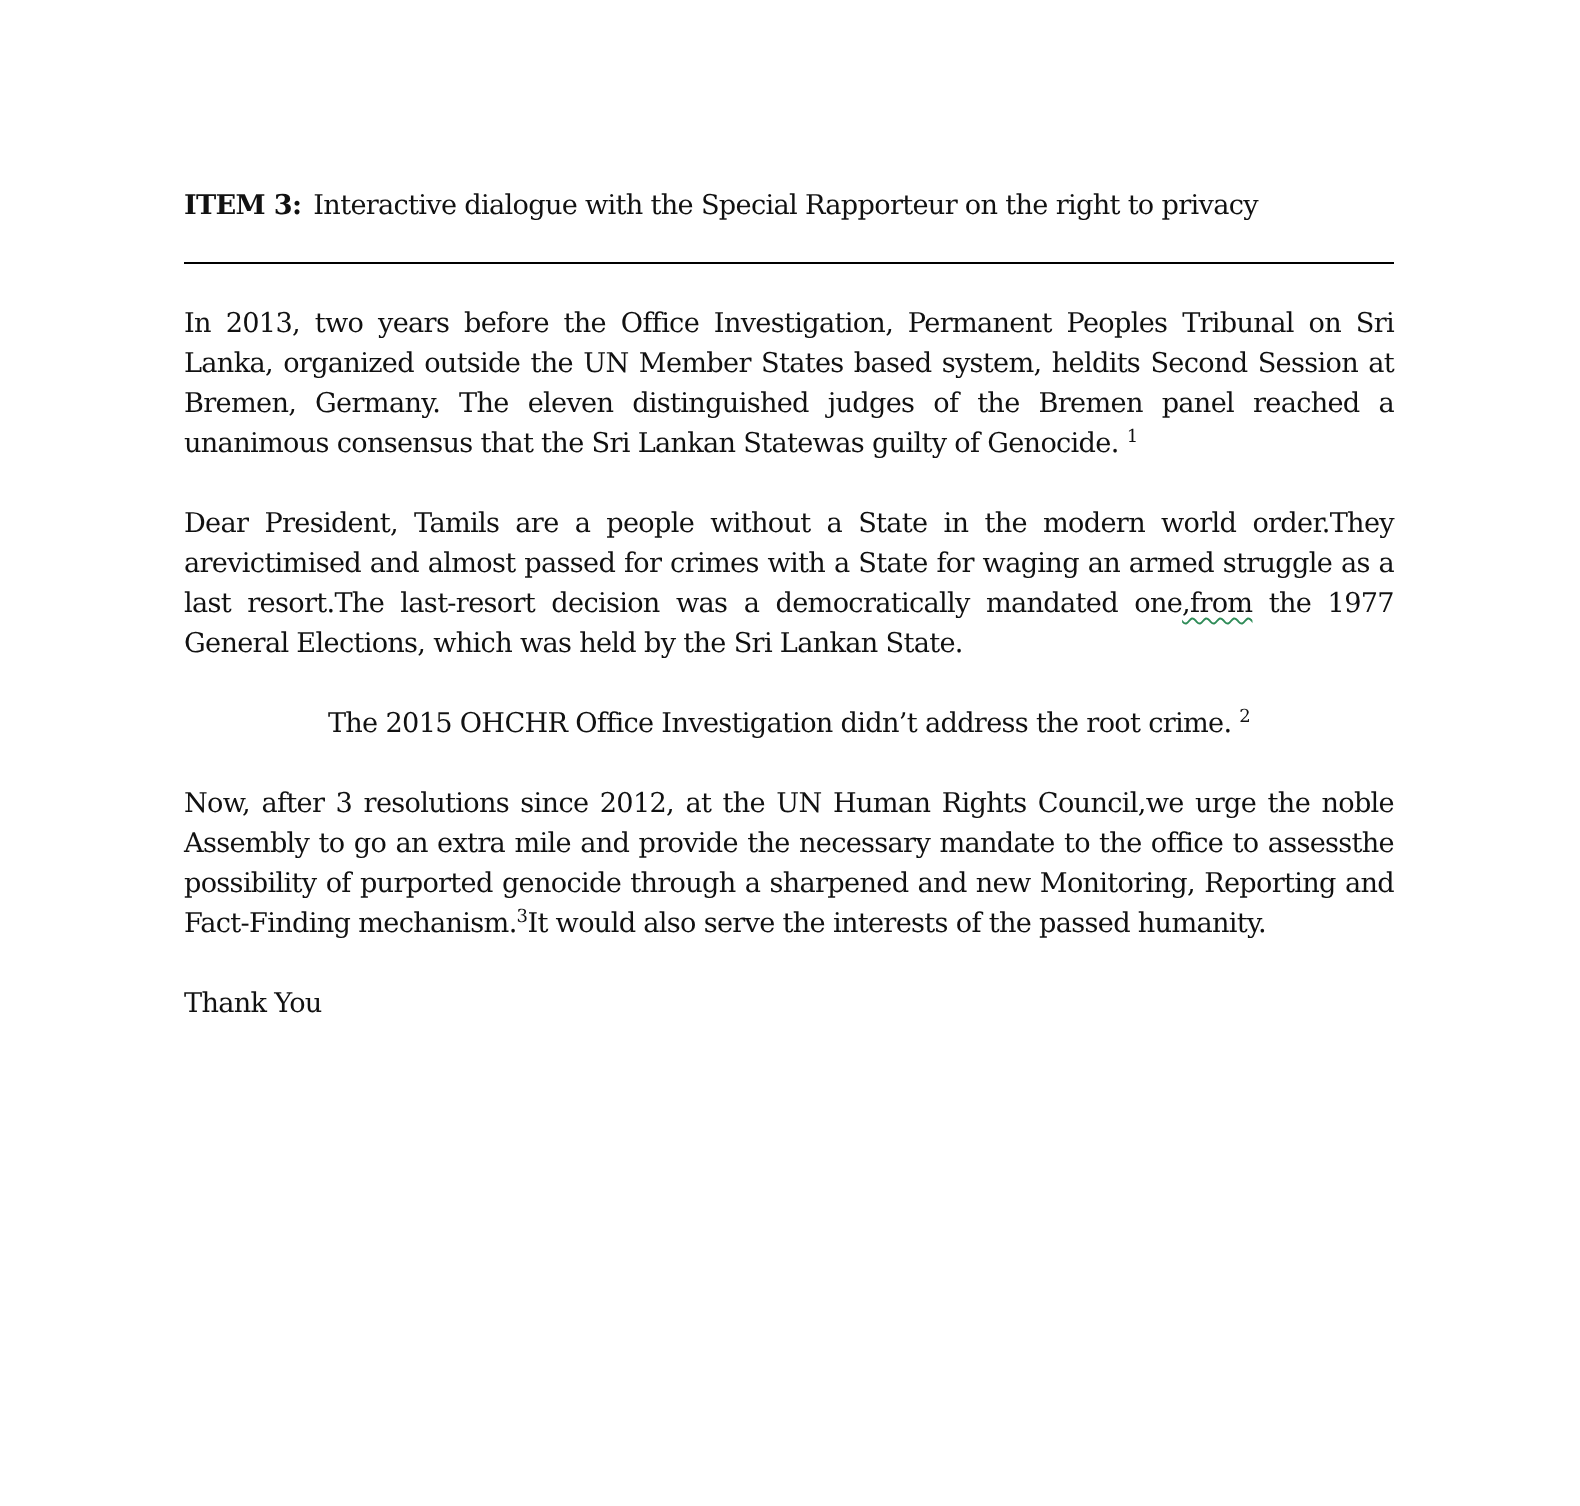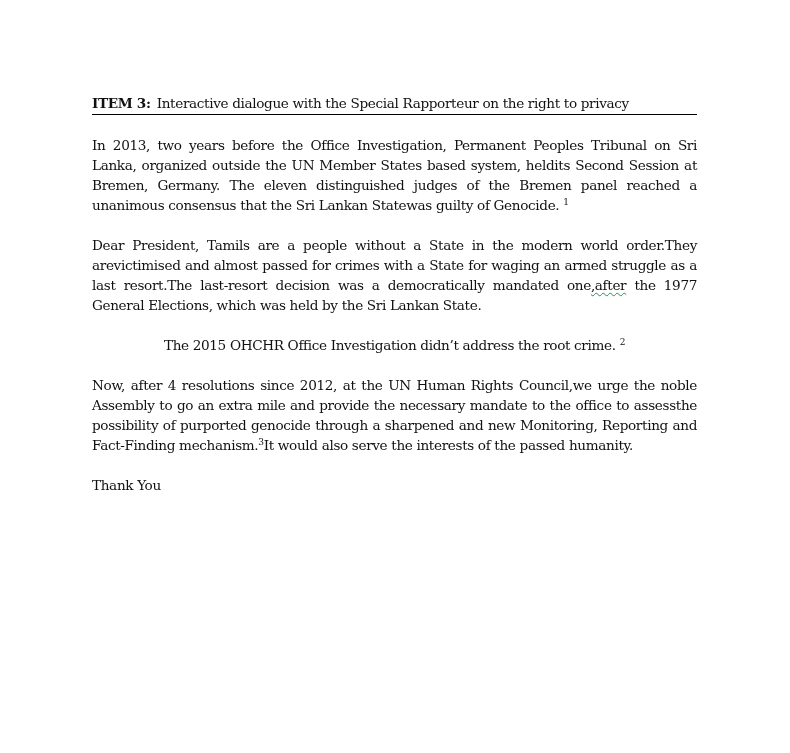--- a/index.html
+++ b/index.html
@@ -19,21 +19,21 @@
       position: absolute;
       left: 92px;
       top: 93px;
       width: 605px;
       font-size: 13.6px;
       line-height: 20px;
       letter-spacing: -0.35px;
     }
     .heading {
       border-bottom: 1px solid #000;
-      padding-bottom: 1px;
+      padding-bottom: 18px;
       margin-bottom: 20px;
       white-space: nowrap;
     }
     .heading .item-label {
       font-weight: bold;
     }
     .heading .gap { display: inline-block; width: 6px; }
     p {
       margin: 0 0 20px 0;
       text-align: justify;
@@ -56,20 +56,20 @@
 
 <div class="page">
   <div class="heading">
     <span class="item-label">ITEM 3:</span><span class="gap"></span><span>Interactive dialogue with the Special Rapporteur on the right to privacy</span>
   </div>
 
 
 
   <p><span>In 2013, two years before the Office Investigation, Permanent Peoples Tribunal on Sri Lanka, organized outside the UN Member States based system, heldits Second Session at Bremen, Germany. The eleven distinguished judges of the Bremen panel reached a unanimous consensus that the Sri Lankan Statewas guilty of Genocide.</span> <sup>1</sup></p>
 
-  <p><span>Dear President, Tamils are a people without a State in the modern world order.They arevictimised and almost passed for crimes with a State for waging an armed struggle as a last resort.The last-resort decision was a democratically mandated one</span><span class="squiggle">,after</span><span> the 1977 General Elections, which was held by the Sri Lankan State.</span></p>
+  <p><span>Dear President, Tamils are a people without a State in the modern world order.They arevictimised and almost passed for crimes with a State for waging an armed struggle as a last resort.The last-resort decision was a democratically mandated one</span><span class="squiggle">,from</span><span> the 1977 General Elections, which was held by the Sri Lankan State.</span></p>
 
   <p class="nojust"><span>The 2015 OHCHR Office Investigation didn’t address the root crime.</span> <sup>2</sup></p>
 
-  <p><span>Now, after 4 resolutions since 2012, at the UN Human Rights Council,we urge the noble Assembly to go an extra mile and provide the necessary mandate to the office to assessthe possibility of purported genocide through a sharpened and new Monitoring, Reporting and Fact-Finding mechanism.</span><sup>3</sup><span>It would also serve the interests of the passed humanity.</span></p>
+  <p><span>Now, after 3 resolutions since 2012, at the UN Human Rights Council,we urge the noble Assembly to go an extra mile and provide the necessary mandate to the office to assessthe possibility of purported genocide through a sharpened and new Monitoring, Reporting and Fact-Finding mechanism.</span><sup>3</sup><span>It would also serve the interests of the passed humanity.</span></p>
 
   <div class="closing">Thank You</div>
 </div>
 
 </body></html>

